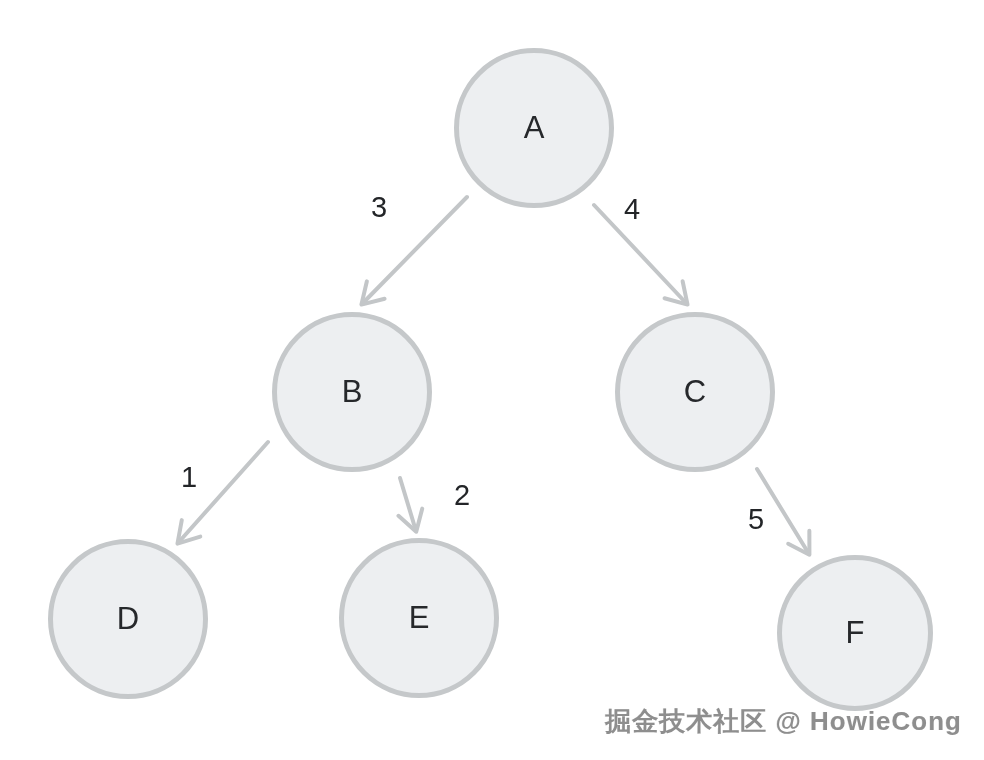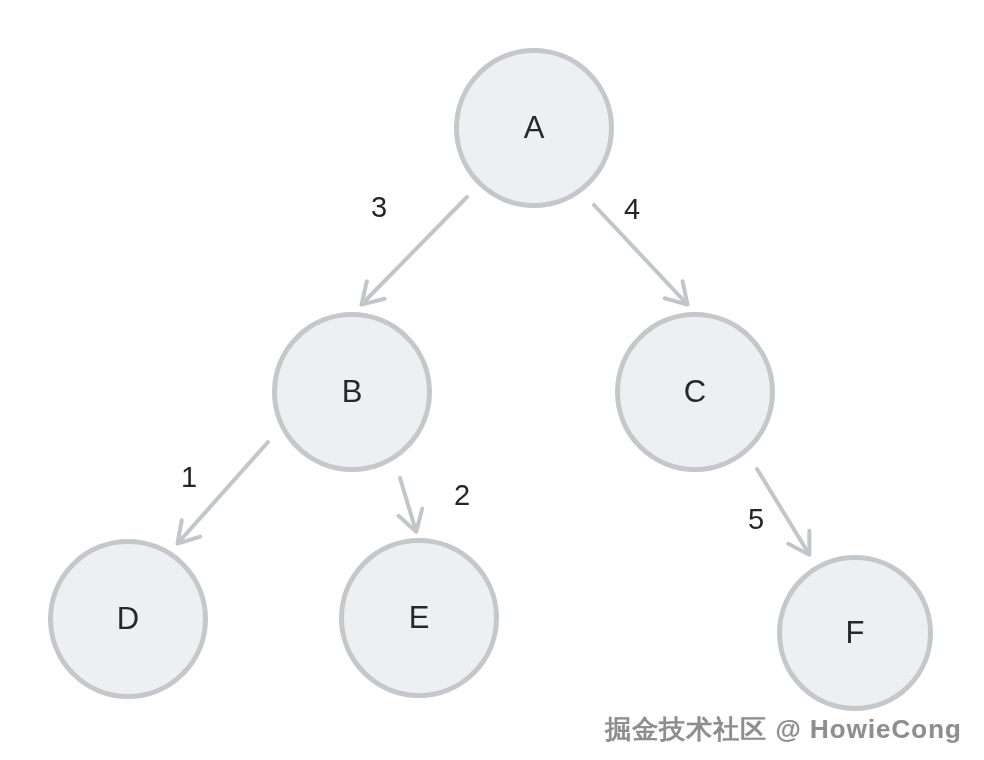--- a/index.html
+++ b/index.html
@@ -38,21 +38,21 @@
   .edge-label {
     position: absolute;
     transform: translate(-50%, -50%);
     font-size: 29px;
     font-weight: 400;
     line-height: 1;
   }
   .watermark {
     position: absolute;
     right: 22px;
-    bottom: 13px;
+    bottom: 21px;
     font-size: 26px;
     font-weight: 600;
     letter-spacing: 1px;
     white-space: nowrap;
     text-shadow: 1.5px 1.5px 0 rgba(255,255,255,0.95), -0.5px -0.5px 0 rgba(110,110,110,0.25);
   }
 </style>
 </head>
 <body style="background: rgb(255, 255, 255);">
 

